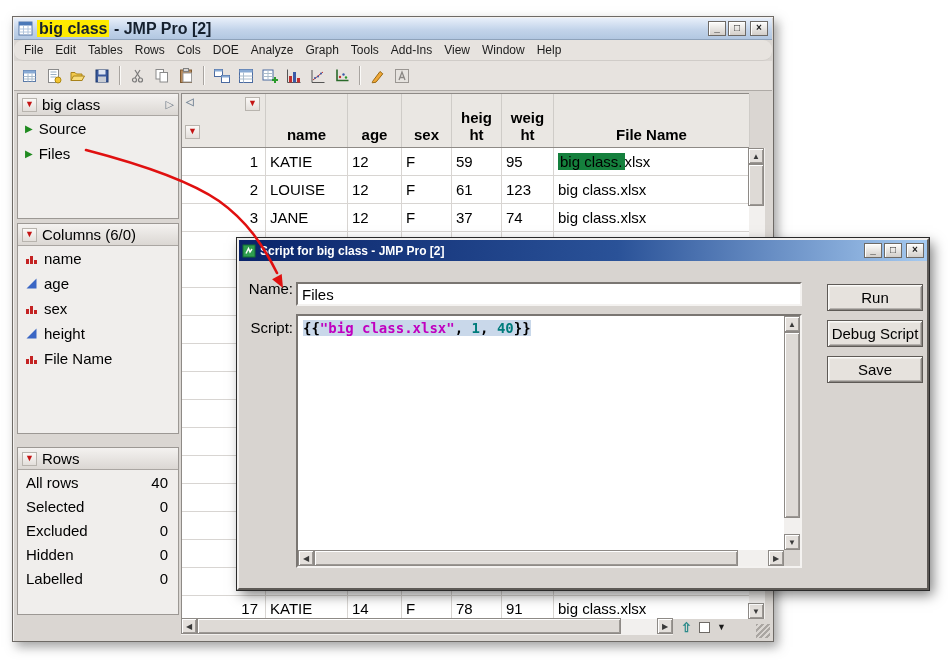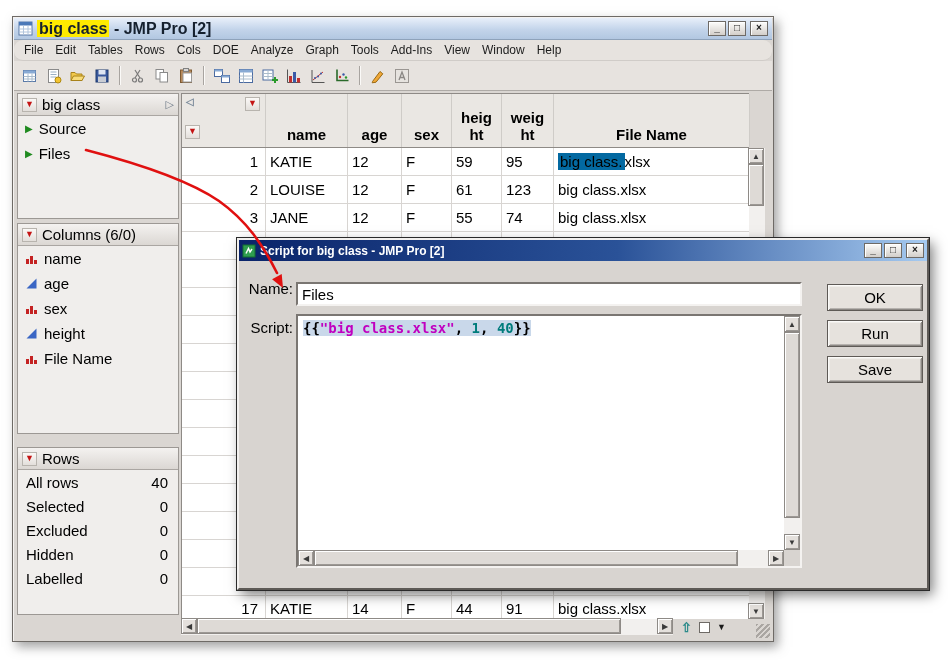--- a/index.html
+++ b/index.html
@@ -399,53 +399,53 @@
       </div>
 
       <div class="trow">
         <div class="td num">1</div>
         <div class="td">KATIE</div>
         <div class="td">12</div>
         <div class="td">F</div>
         <div class="td">59</div>
         <div class="td">95</div>
         <div class="td">
-            <span class="hl-yellow" style="background-color: #0369a1;">big class.</span>
+            <span class="hl-yellow" style="background-color: #15803d;">big class.</span>
             <span>xlsx</span>
           </div>
       </div>
       <div class="trow">
         <div class="td num">2</div>
         <div class="td">LOUISE</div>
         <div class="td">12</div>
         <div class="td">F</div>
         <div class="td">61</div>
         <div class="td">123</div>
         <div class="td">big class.xlsx</div>
       </div>
       <div class="trow">
         <div class="td num">3</div>
         <div class="td">JANE</div>
         <div class="td">12</div>
         <div class="td">F</div>
-        <div class="td">55</div>
+        <div class="td">37</div>
         <div class="td">74</div>
         <div class="td">big class.xlsx</div>
       </div>
     </div>
 
     <div class="rows-strip"></div>
 
     <div class="row-partial">
       <div class="trow">
         <div class="td num">17</div>
         <div class="td">KATIE</div>
         <div class="td">14</div>
         <div class="td">F</div>
-        <div class="td">44</div>
+        <div class="td">78</div>
         <div class="td">91</div>
         <div class="td">big class.xlsx</div>
       </div>
     </div>
 
     <div class="vscroll">
       <span class="sb-btn" style="left:-1px; top:0;">▲</span>
       <span class="sb-thumb" style="left:-1px; top:16px; width:16px; height:42px;"></span>
       <span class="sb-btn" style="left:-1px; bottom:0;">▼</span>
     </div>
@@ -493,22 +493,22 @@
       </div>
       <div class="sh">
         <span class="sb-btn" style="left:0; top:0;">◀</span>
         <span class="sb-thumb" style="left:16px; top:0; width:424px; height:16px;"></span>
         <span class="sb-btn" style="right:0; top:0;">▶</span>
       </div>
       <div class="s-corner"></div>
     </div>
 
     <div class="dlg-buttons">
-      <button class="dlg-btn">OK</button>
       <button class="dlg-btn">Run</button>
+      <button class="dlg-btn">Debug Script</button>
       <button class="dlg-btn">Save</button>
     </div>
   </div>
 
   <svg class="annotation" width="948" height="660" viewBox="0 0 948 660">
     <path d="M 86 150 C 136 163 187 179 219 201 C 247 221 263 245 277 273" fill="none" stroke-width="2.6" stroke-linecap="round" style="stroke: rgb(224, 16, 16);"></path>
     <polygon points="283,288 272.1,279.2 281.7,274" style="fill: rgb(224, 16, 16);"></polygon>
   </svg>
 
 </div>

